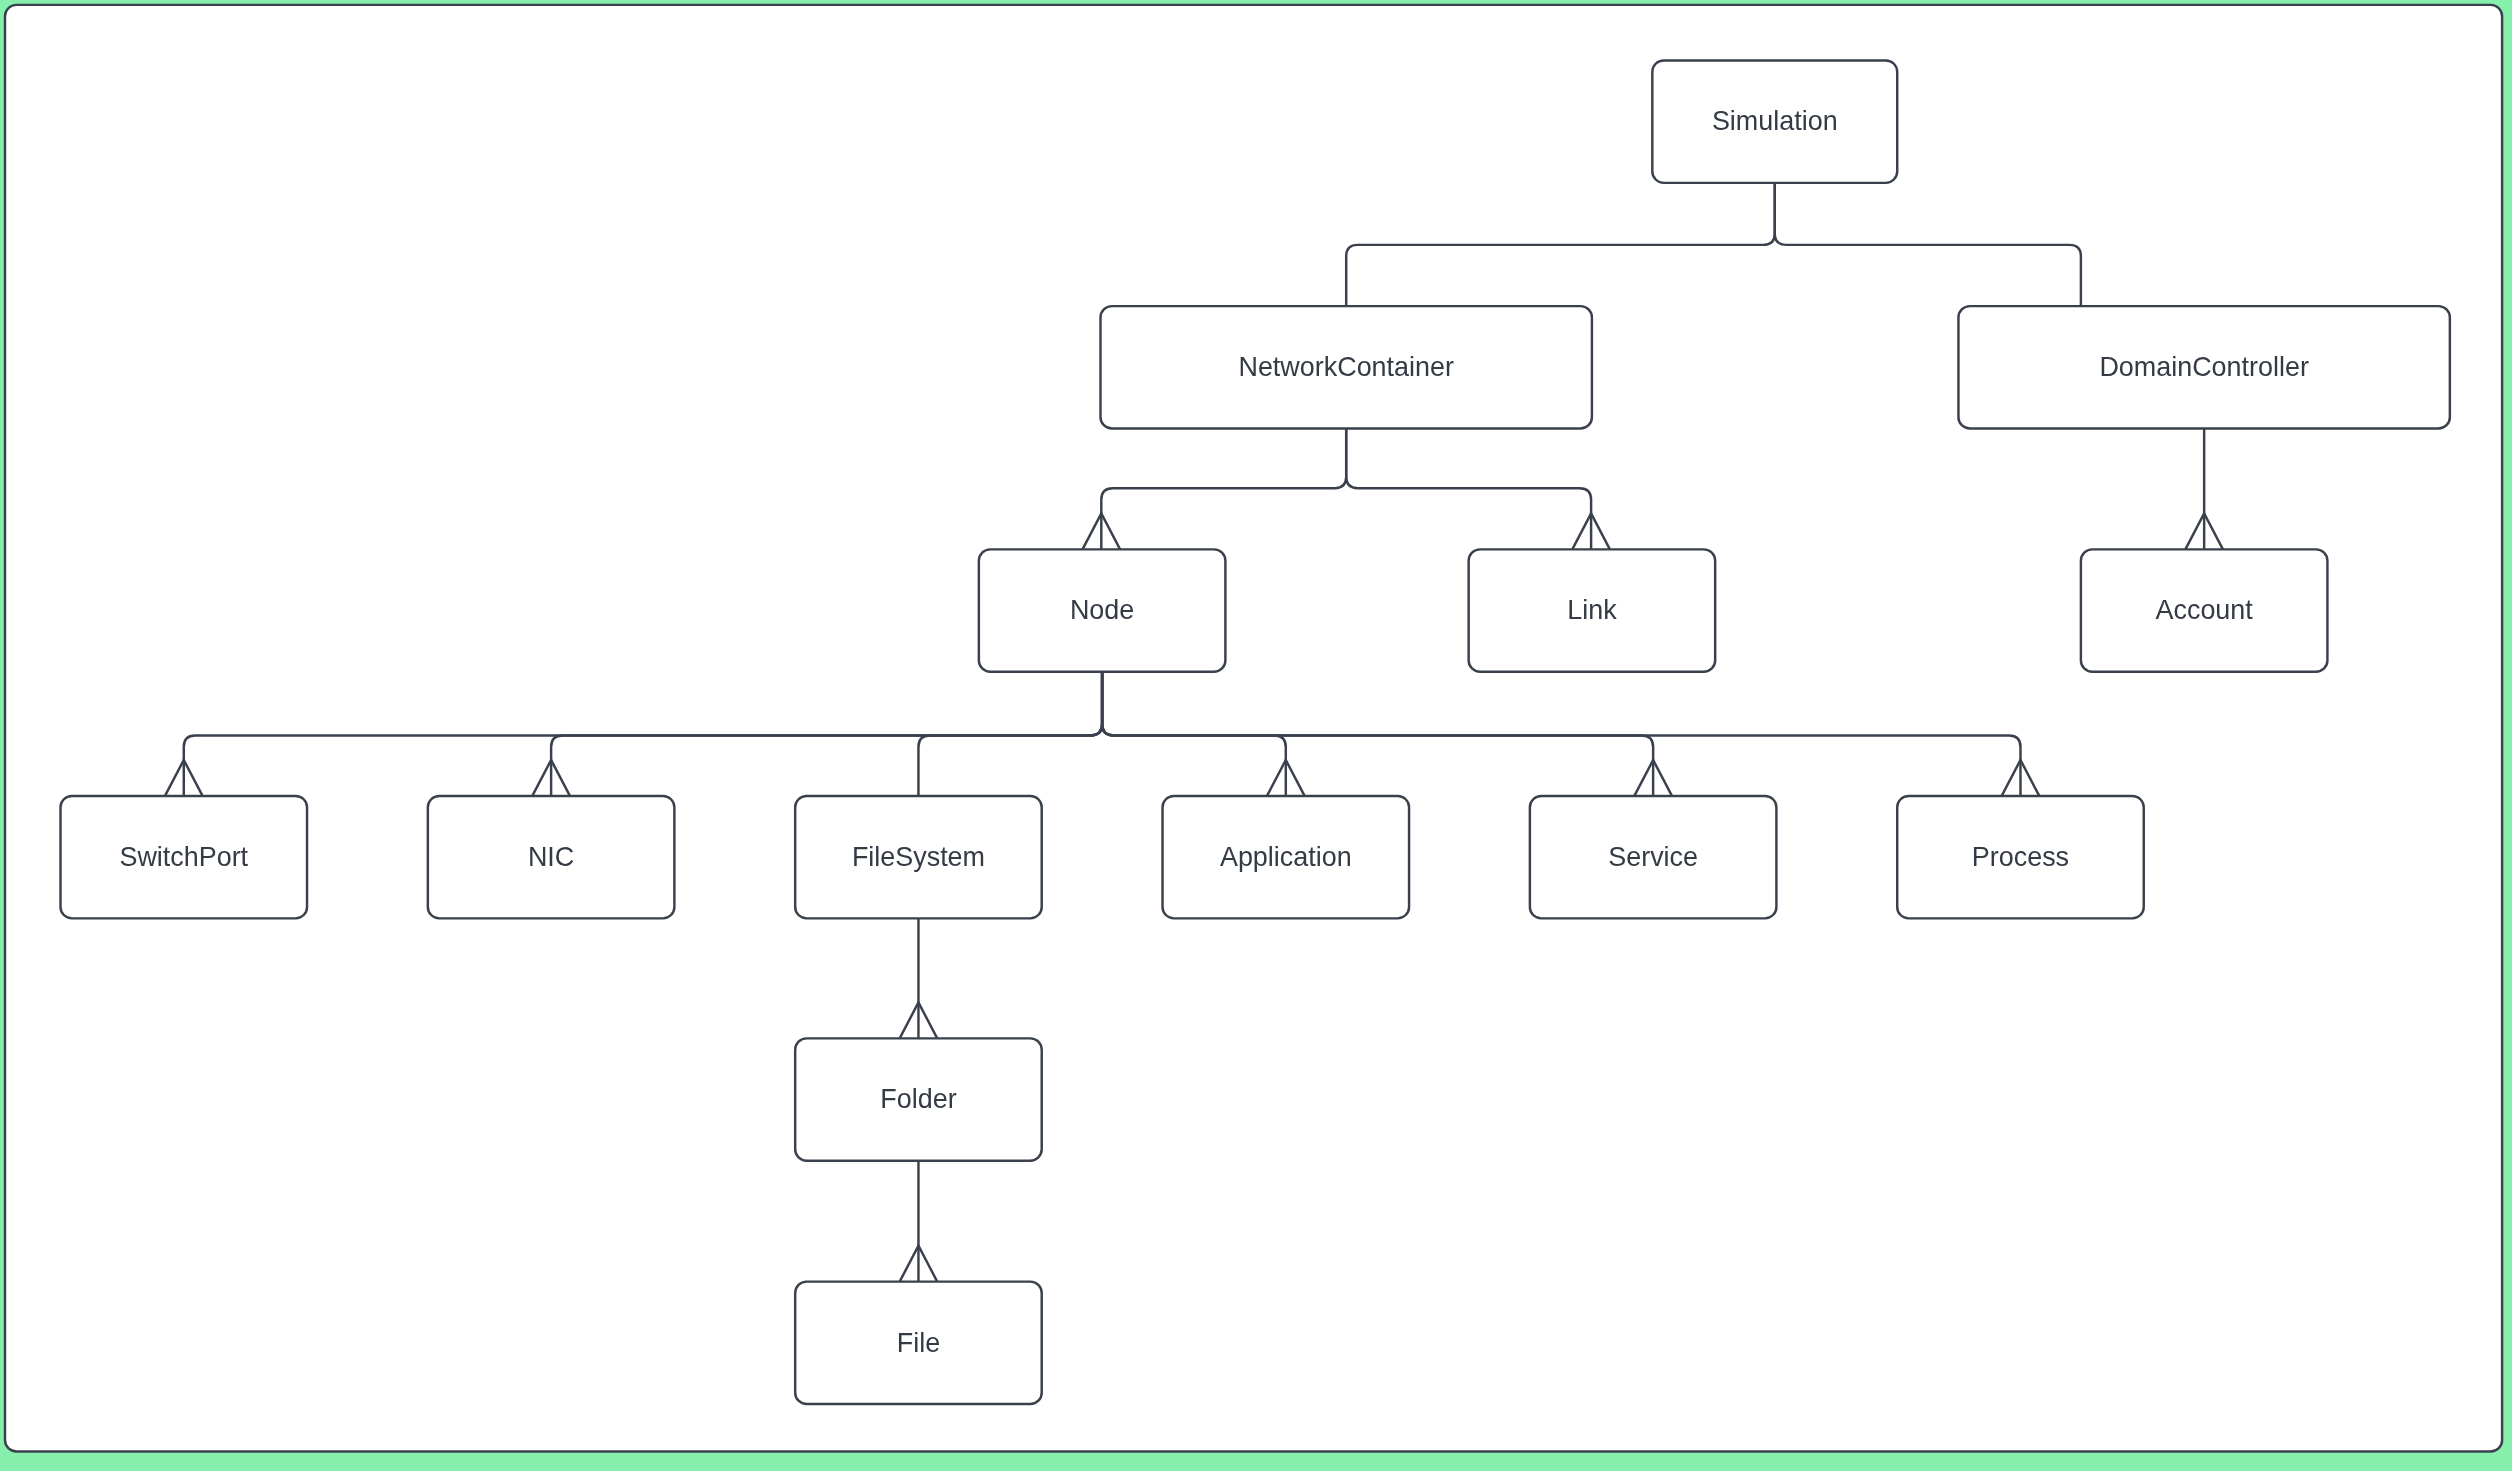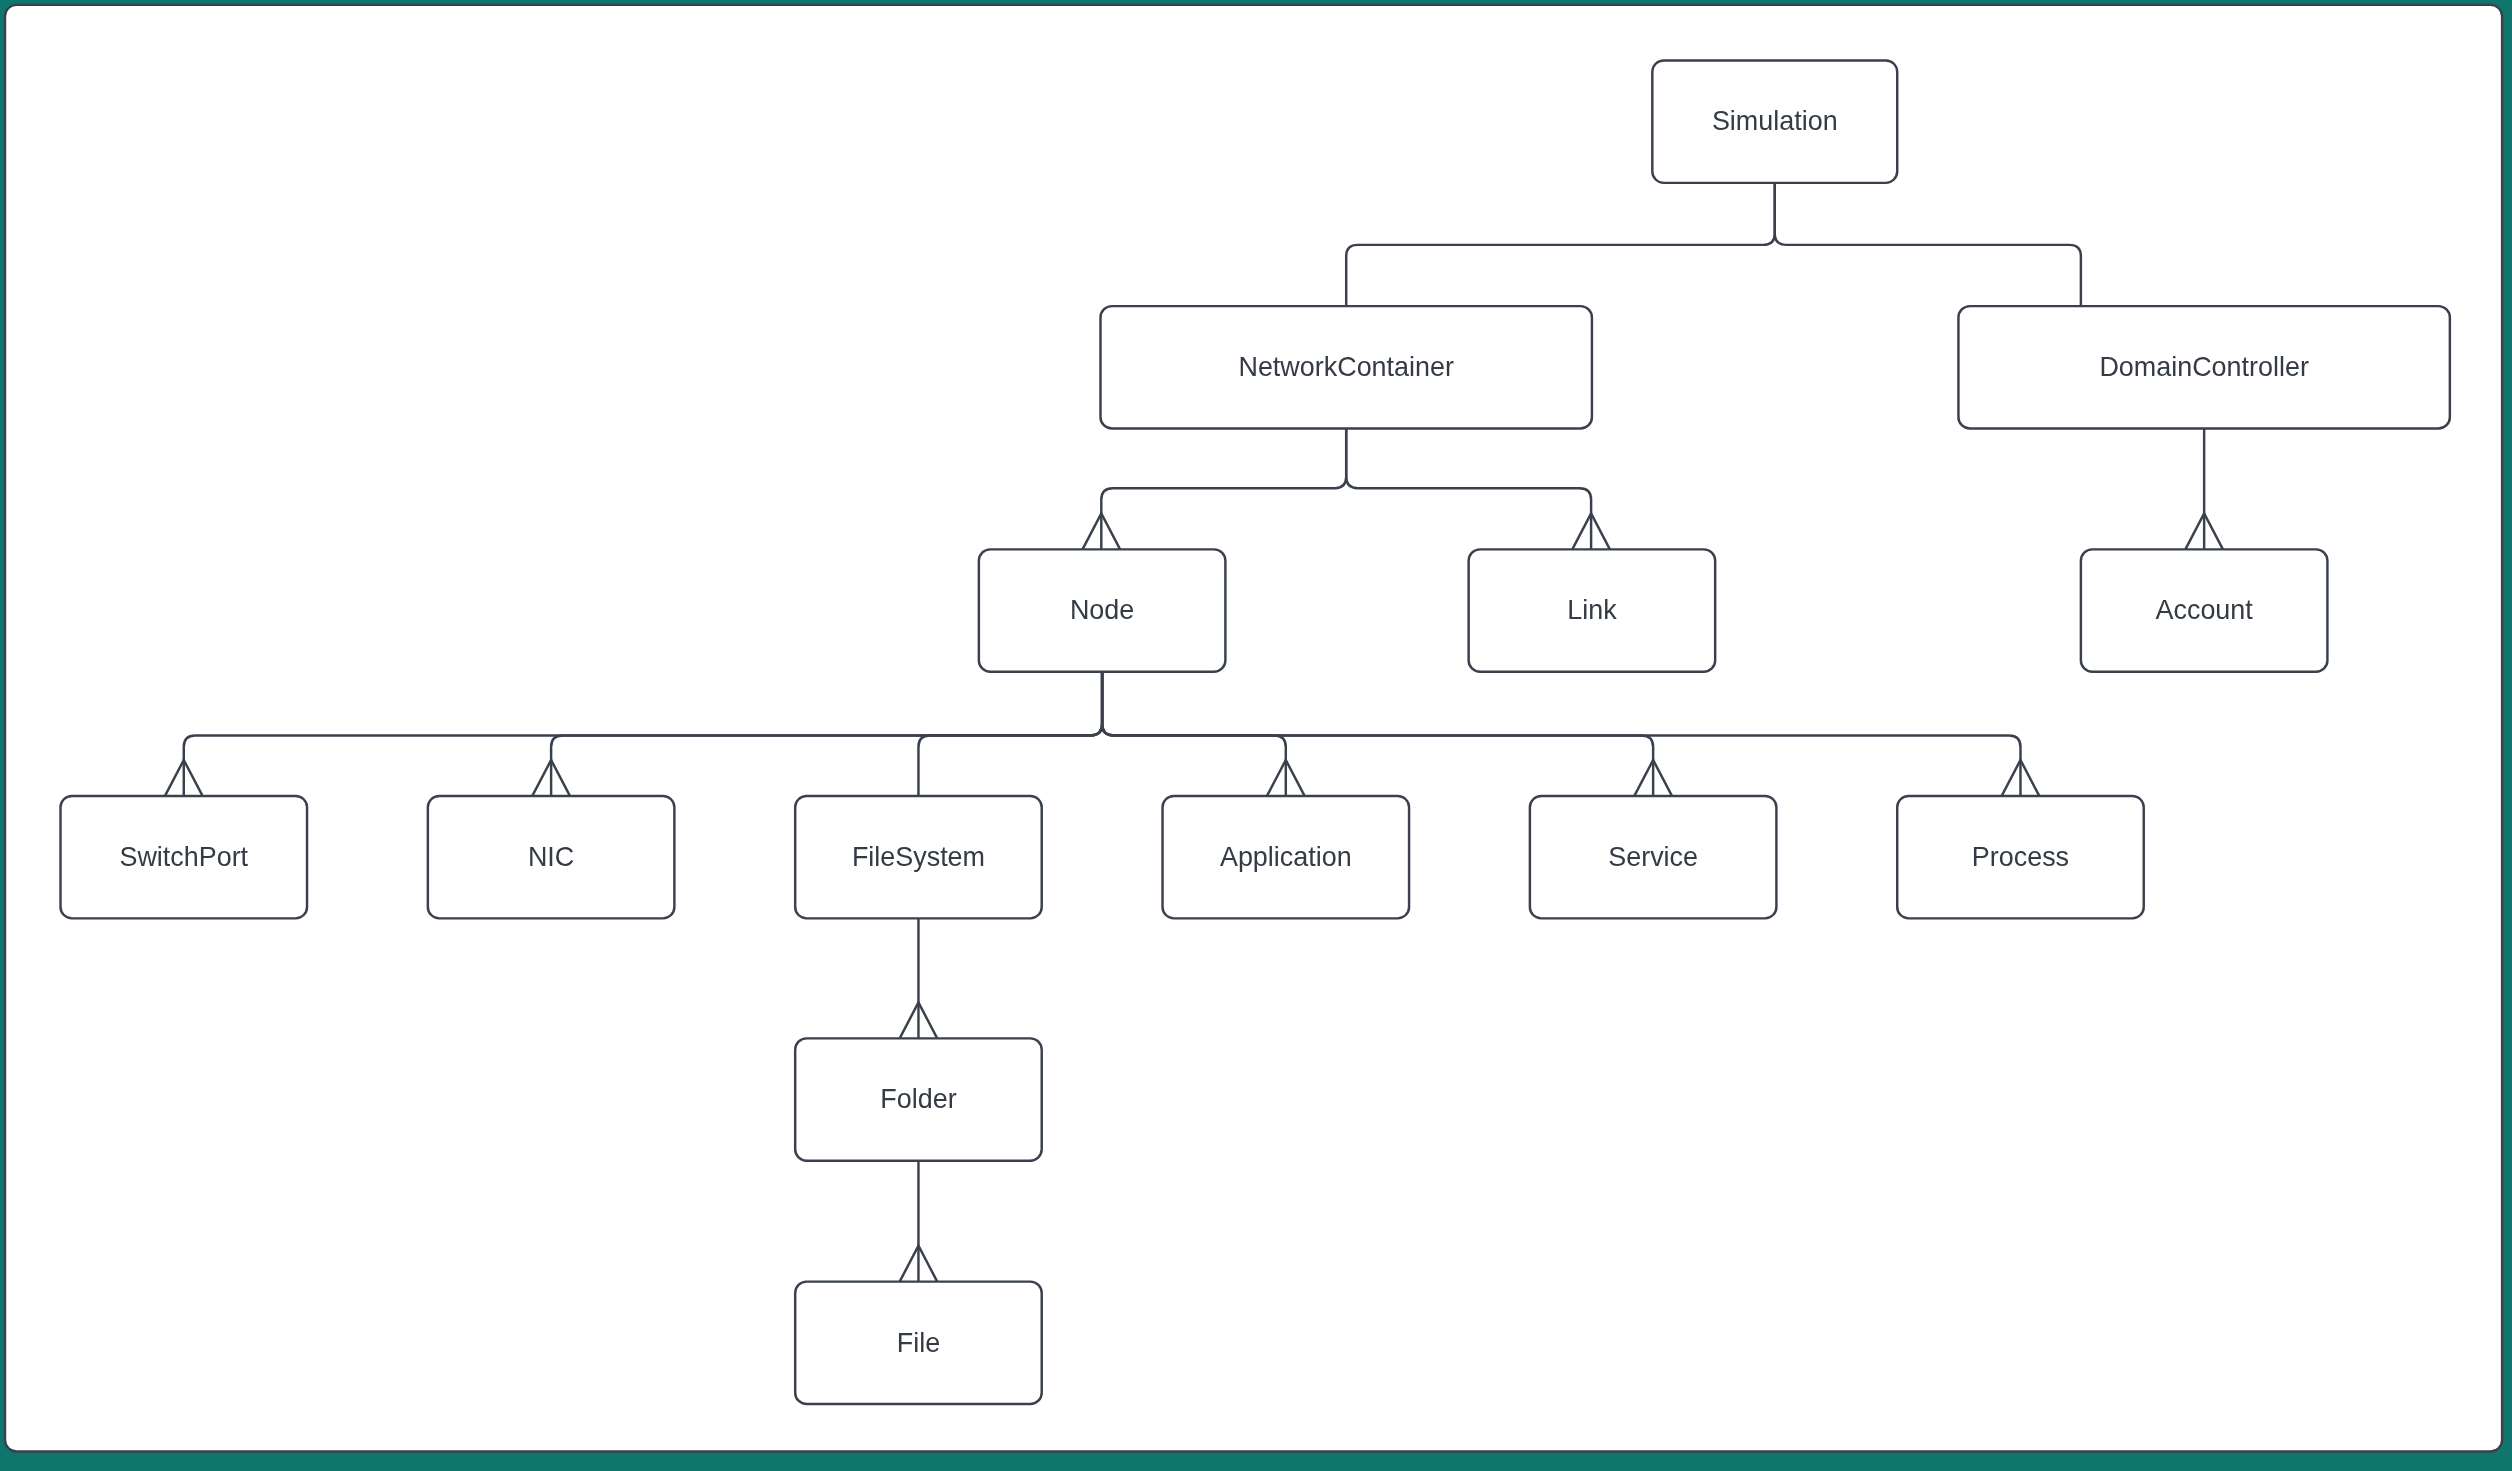--- a/index.html
+++ b/index.html
@@ -11,21 +11,21 @@
   body {
     width: 2512px;
     height: 1471px;
     font-family: "Liberation Sans", sans-serif;
     overflow: hidden;
   }
   #diagram-root {
     position: relative;
     width: 2512px;
     height: 1471px;
-    background: #0f766e;
+    background: #86efac;
   }
   #diagram-svg {
     position: absolute;
     top: 0;
     left: 0;
     width: 2512px;
     height: 1471px;
     display: block;
   }
   .canvas-frame {

